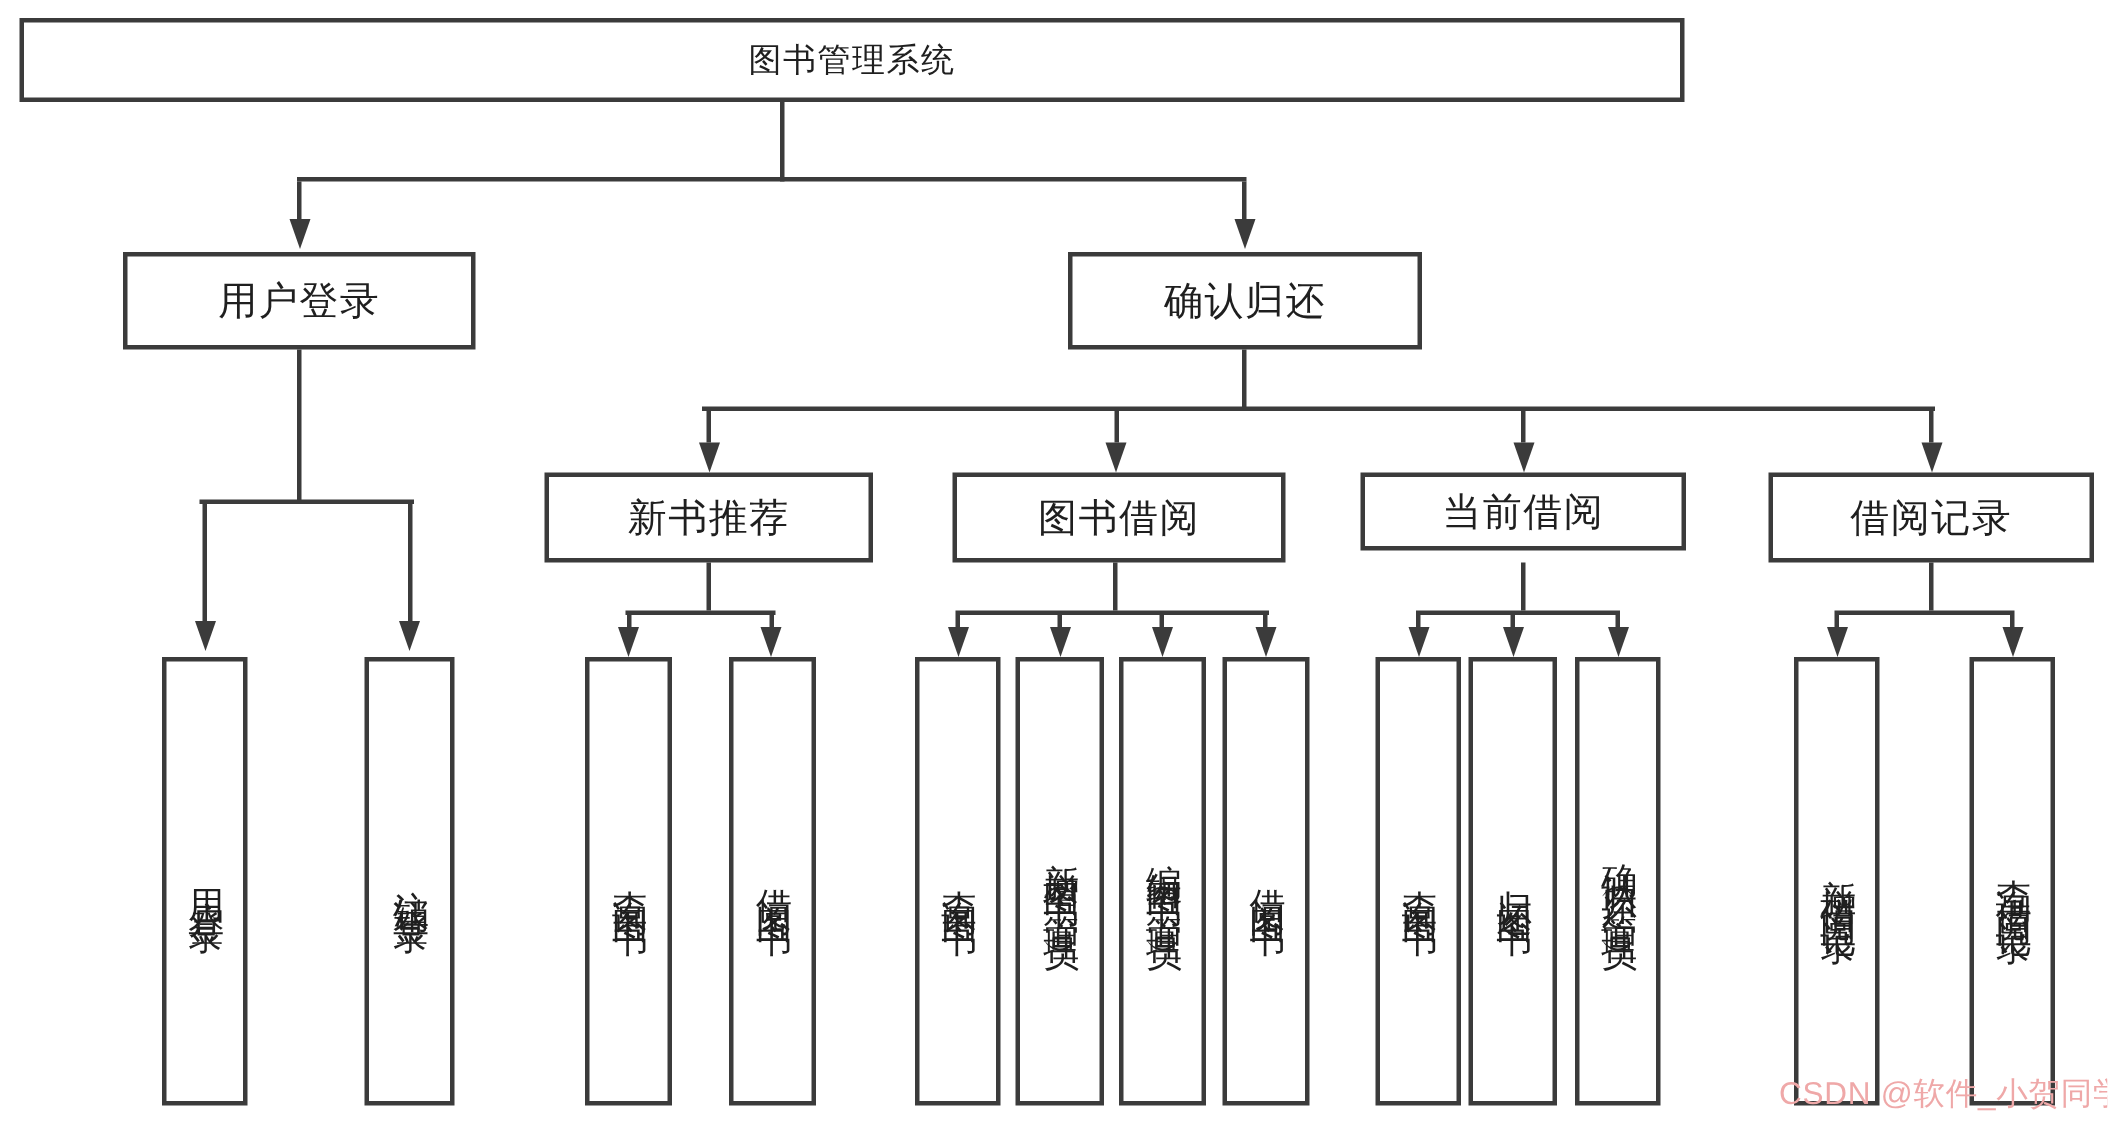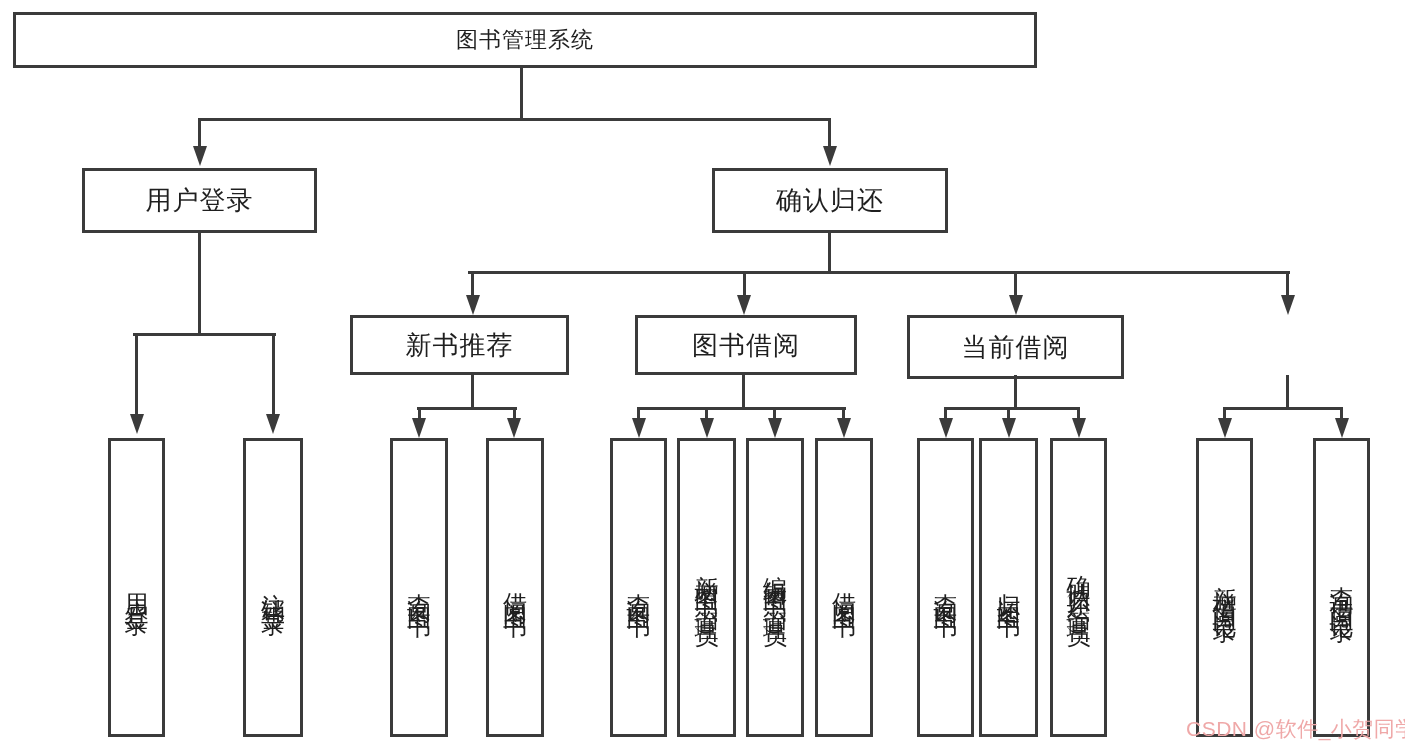--- a/index.html
+++ b/index.html
@@ -31,32 +31,33 @@
     position:absolute; left:1186px; top:715px;
     font-size:21px; color:var(--wm,#efa8a8); letter-spacing:0.5px;
     white-space:nowrap;
   }
 </style>
 </head>
 <body>
 
 <div id="canvas">
 
-  <div class="node rootnode" style="left:13px;top:12px;width:1024px;height:56px">图书管理系统</div>
+  <div class="node rootnode" style="left:13px;top:12px;width:1110px;height:56px">图书管理系统</div>
 
   <div class="node hnode" style="left:82px;top:168px;width:235px;height:65px">用户登录</div>
 
   <div class="node hnode" style="left:712px;top:168px;width:236px;height:65px">确认归还</div>
 
-  <div class="node hnode" style="left:350px;top:315px;width:219px;height:60px">新书推荐</div>
+  <div class="node hnode" style="left:363px;top:315px;width:219px;height:60px">新书推荐</div>
 
   <div class="node hnode" style="left:635px;top:315px;width:222px;height:60px">图书借阅</div>
 
-  <div class="node hnode" style="left:907px;top:315px;width:217px;height:64px">当前借阅</div>
+  <div class="node hnode" style="left:907px;top:315px;width:217px;height:52px">当前借阅</div>
 
+  <div class="node hnode" style="left:1179px;top:315px;width:217px;height:60px">借阅记录</div>
 
   <div class="node leaf" style="left:108px;top:438px;width:57px;height:299px">用户登录</div>
 
   <div class="node leaf" style="left:243px;top:438px;width:60px;height:299px">注销登录</div>
 
   <div class="node leaf" style="left:390px;top:438px;width:58px;height:299px">查询图书</div>
 
   <div class="node leaf" style="left:486px;top:438px;width:58px;height:299px">借阅图书</div>
 
   <div class="node leaf" style="left:610px;top:438px;width:57px;height:299px">查询图书</div>

